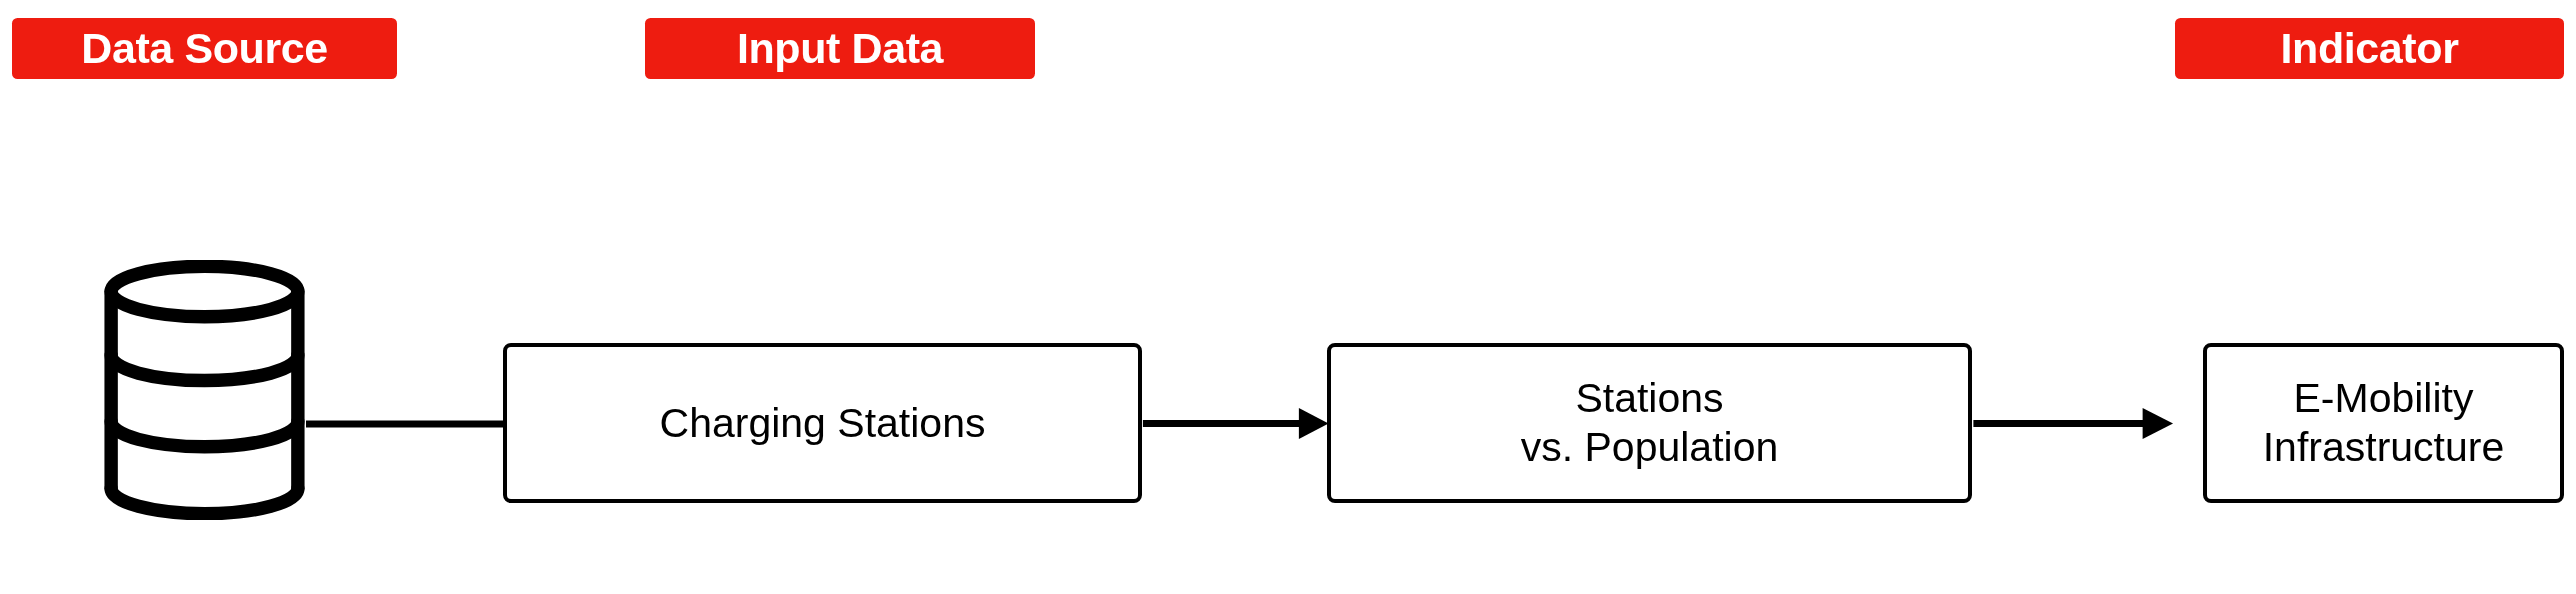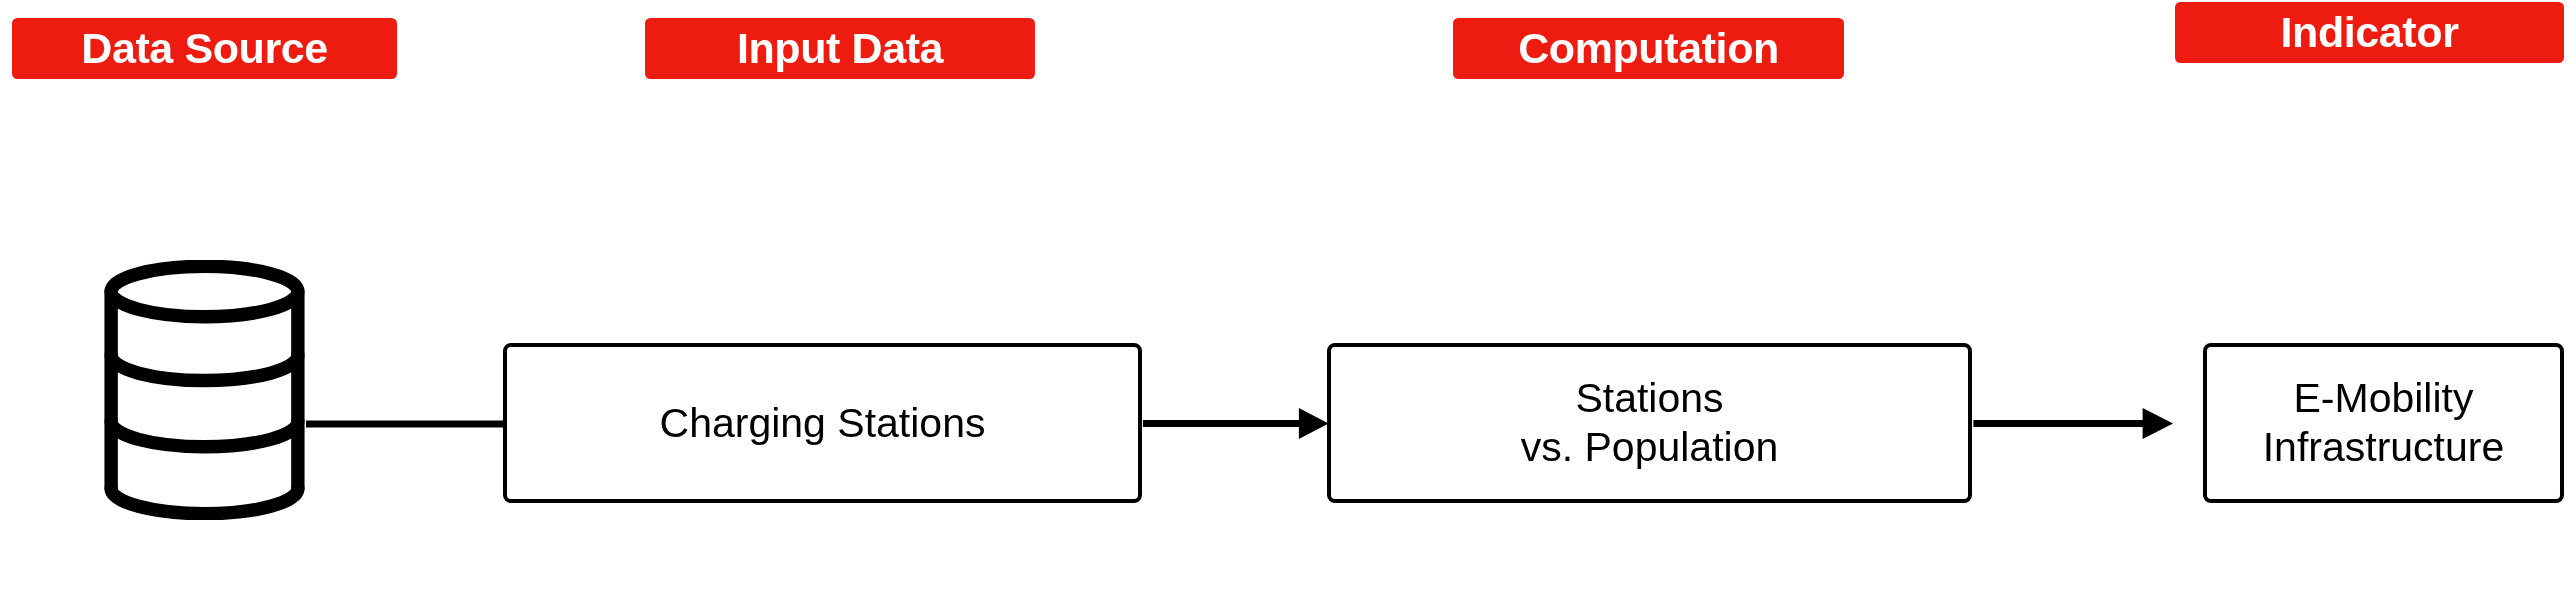--- a/index.html
+++ b/index.html
@@ -77,23 +77,22 @@
 </style>
 </head>
 <body>
 
 <div id="canvas">
 
   <div class="cat-label" style="left:12px; top:18px; width:385px;">Data Source</div>
 
   <div class="cat-label" style="left:645px; top:18px; width:390px;">Input Data</div>
 
-  <div class="cat-label" style="left:1453px; top:18px; width:391px;">Computation</div>
 
-  <div class="cat-label" style="left:2175px; top:2px; width:389px;">Indicator</div>
+  <div class="cat-label" style="left:2175px; top:18px; width:389px;">Indicator</div>
 
   <div class="db-wrap" style="left:101px; top:260px; width:207px; height:260px;">
     <svg width="207" height="260" viewBox="0 0 262 330" xmlns="http://www.w3.org/2000/svg">
       <g fill="none" stroke="#000000" stroke-width="17" stroke-linecap="round">
 
         <path d="M 12.5 40 L 12.5 290"></path>
         <path d="M 249.5 40 L 249.5 290"></path>
 
         <ellipse cx="131" cy="40" rx="118.5" ry="32"></ellipse>
 

